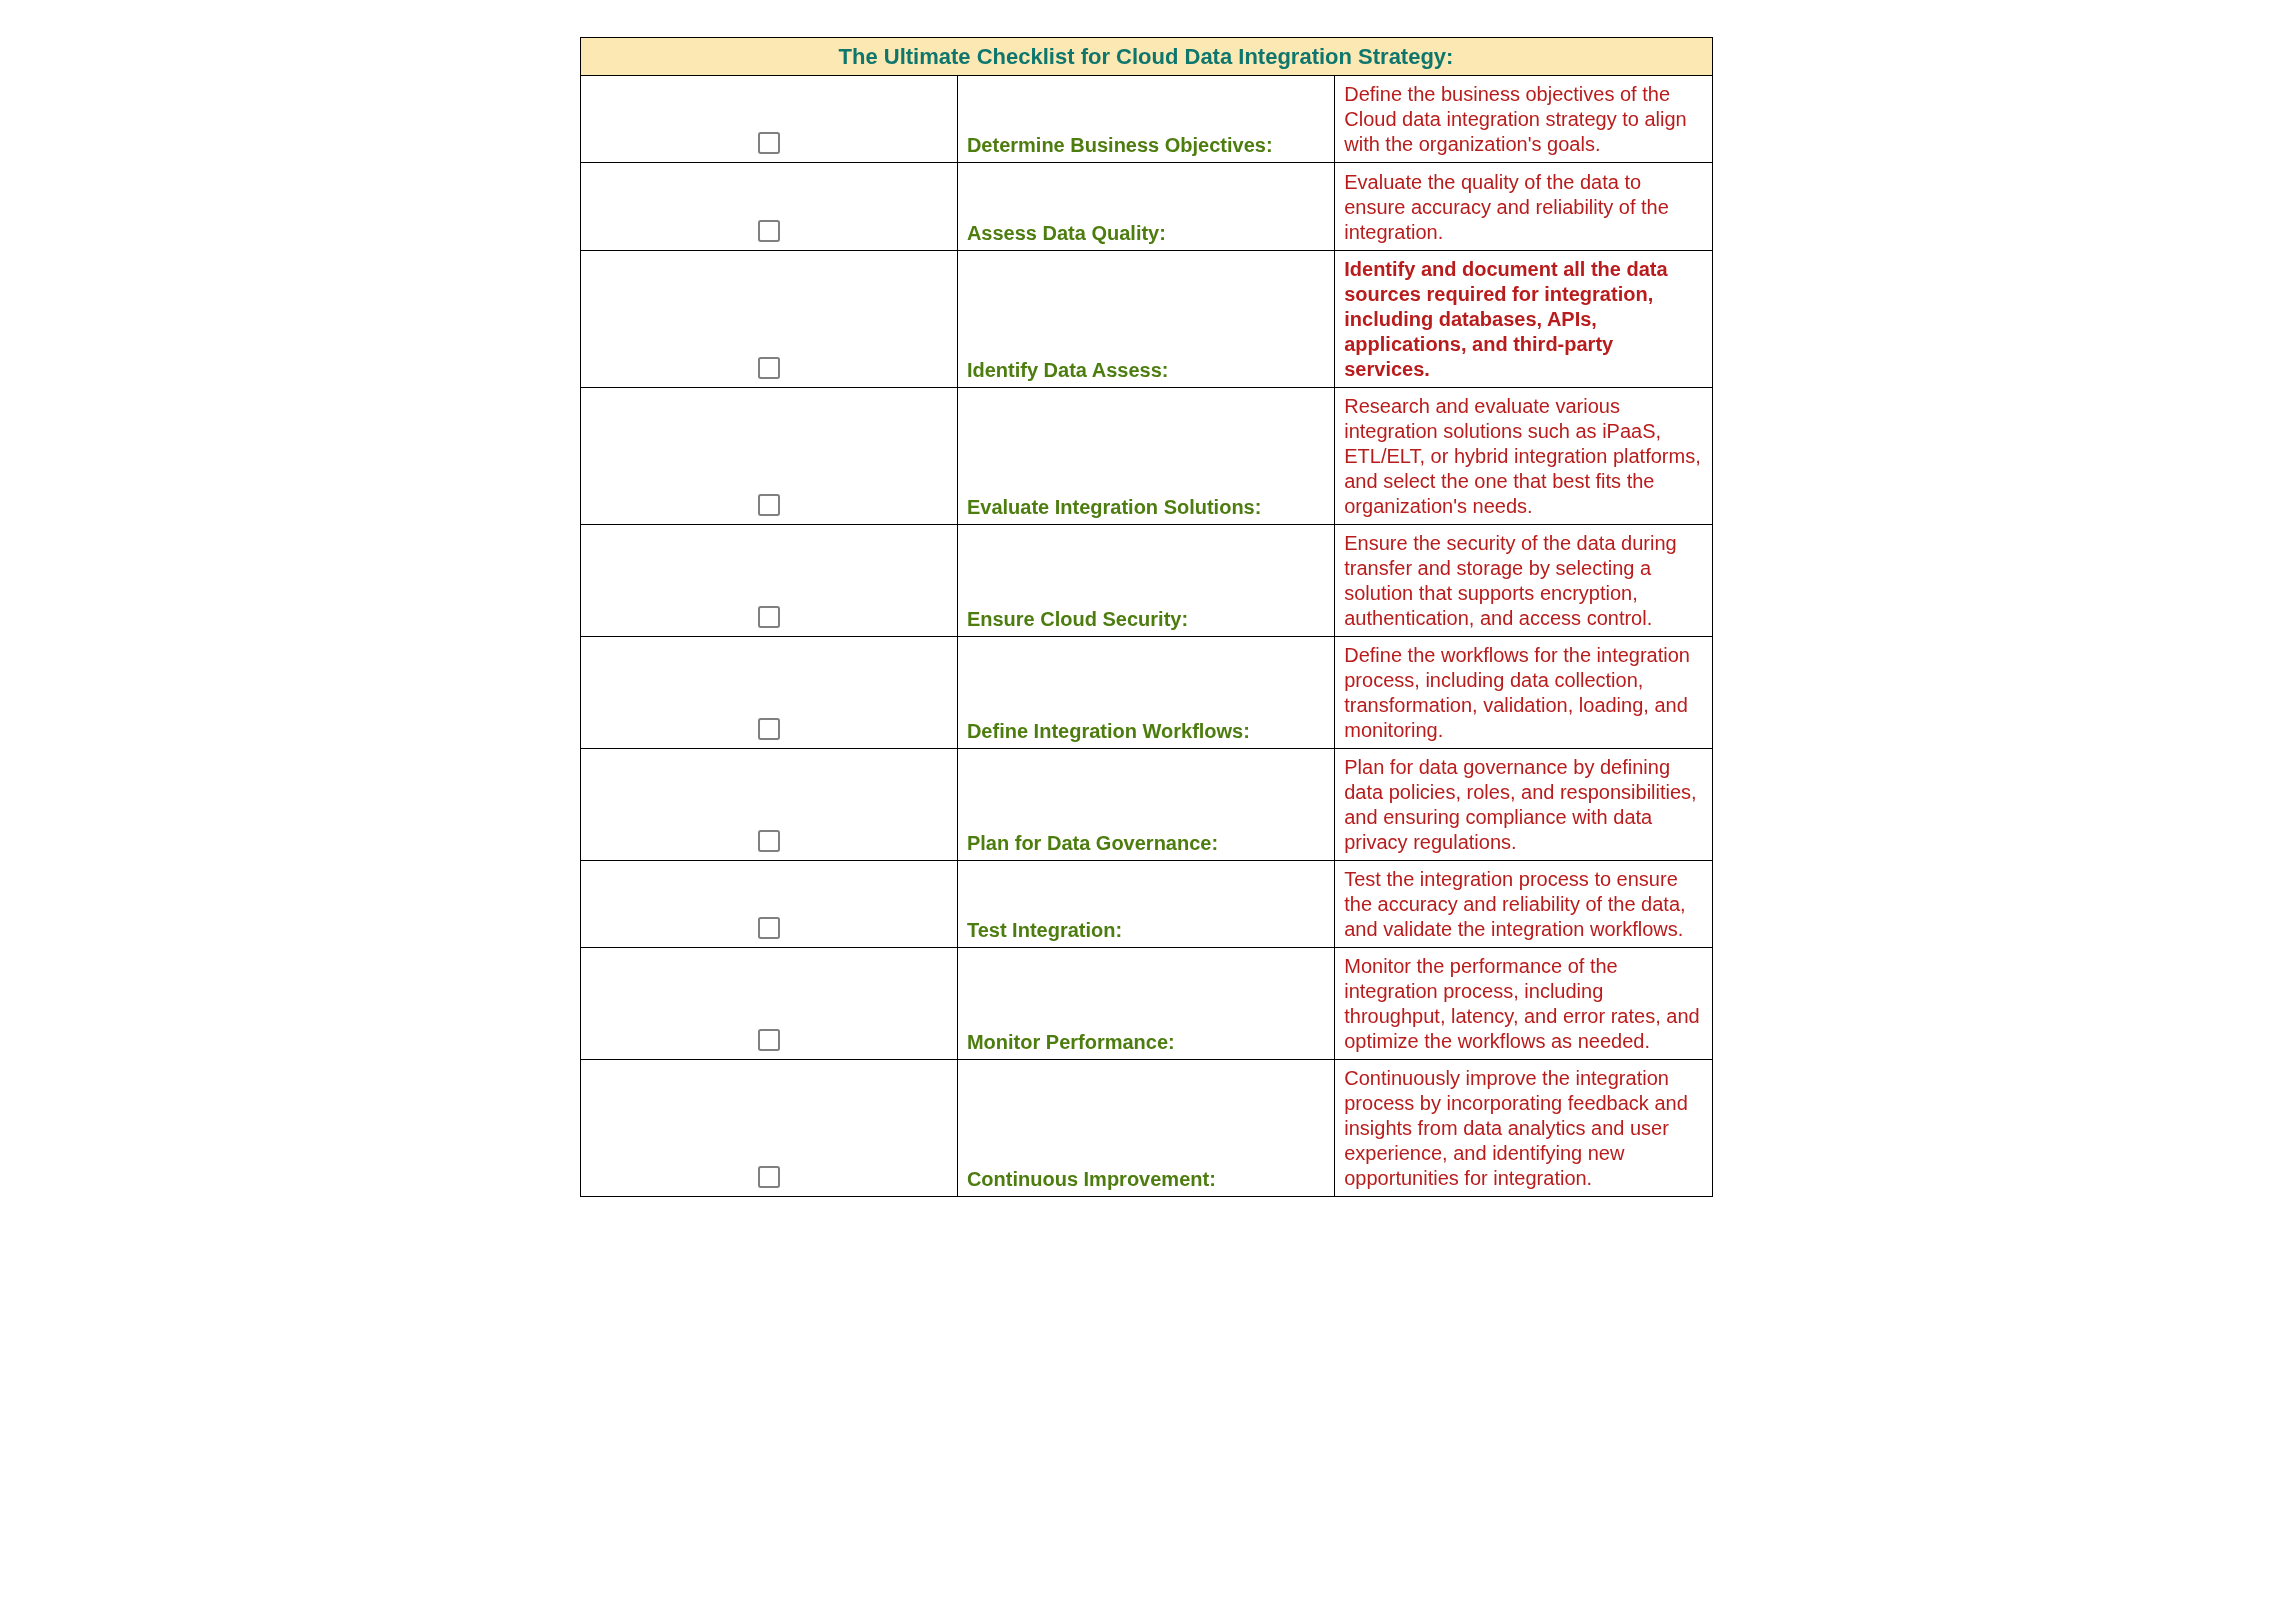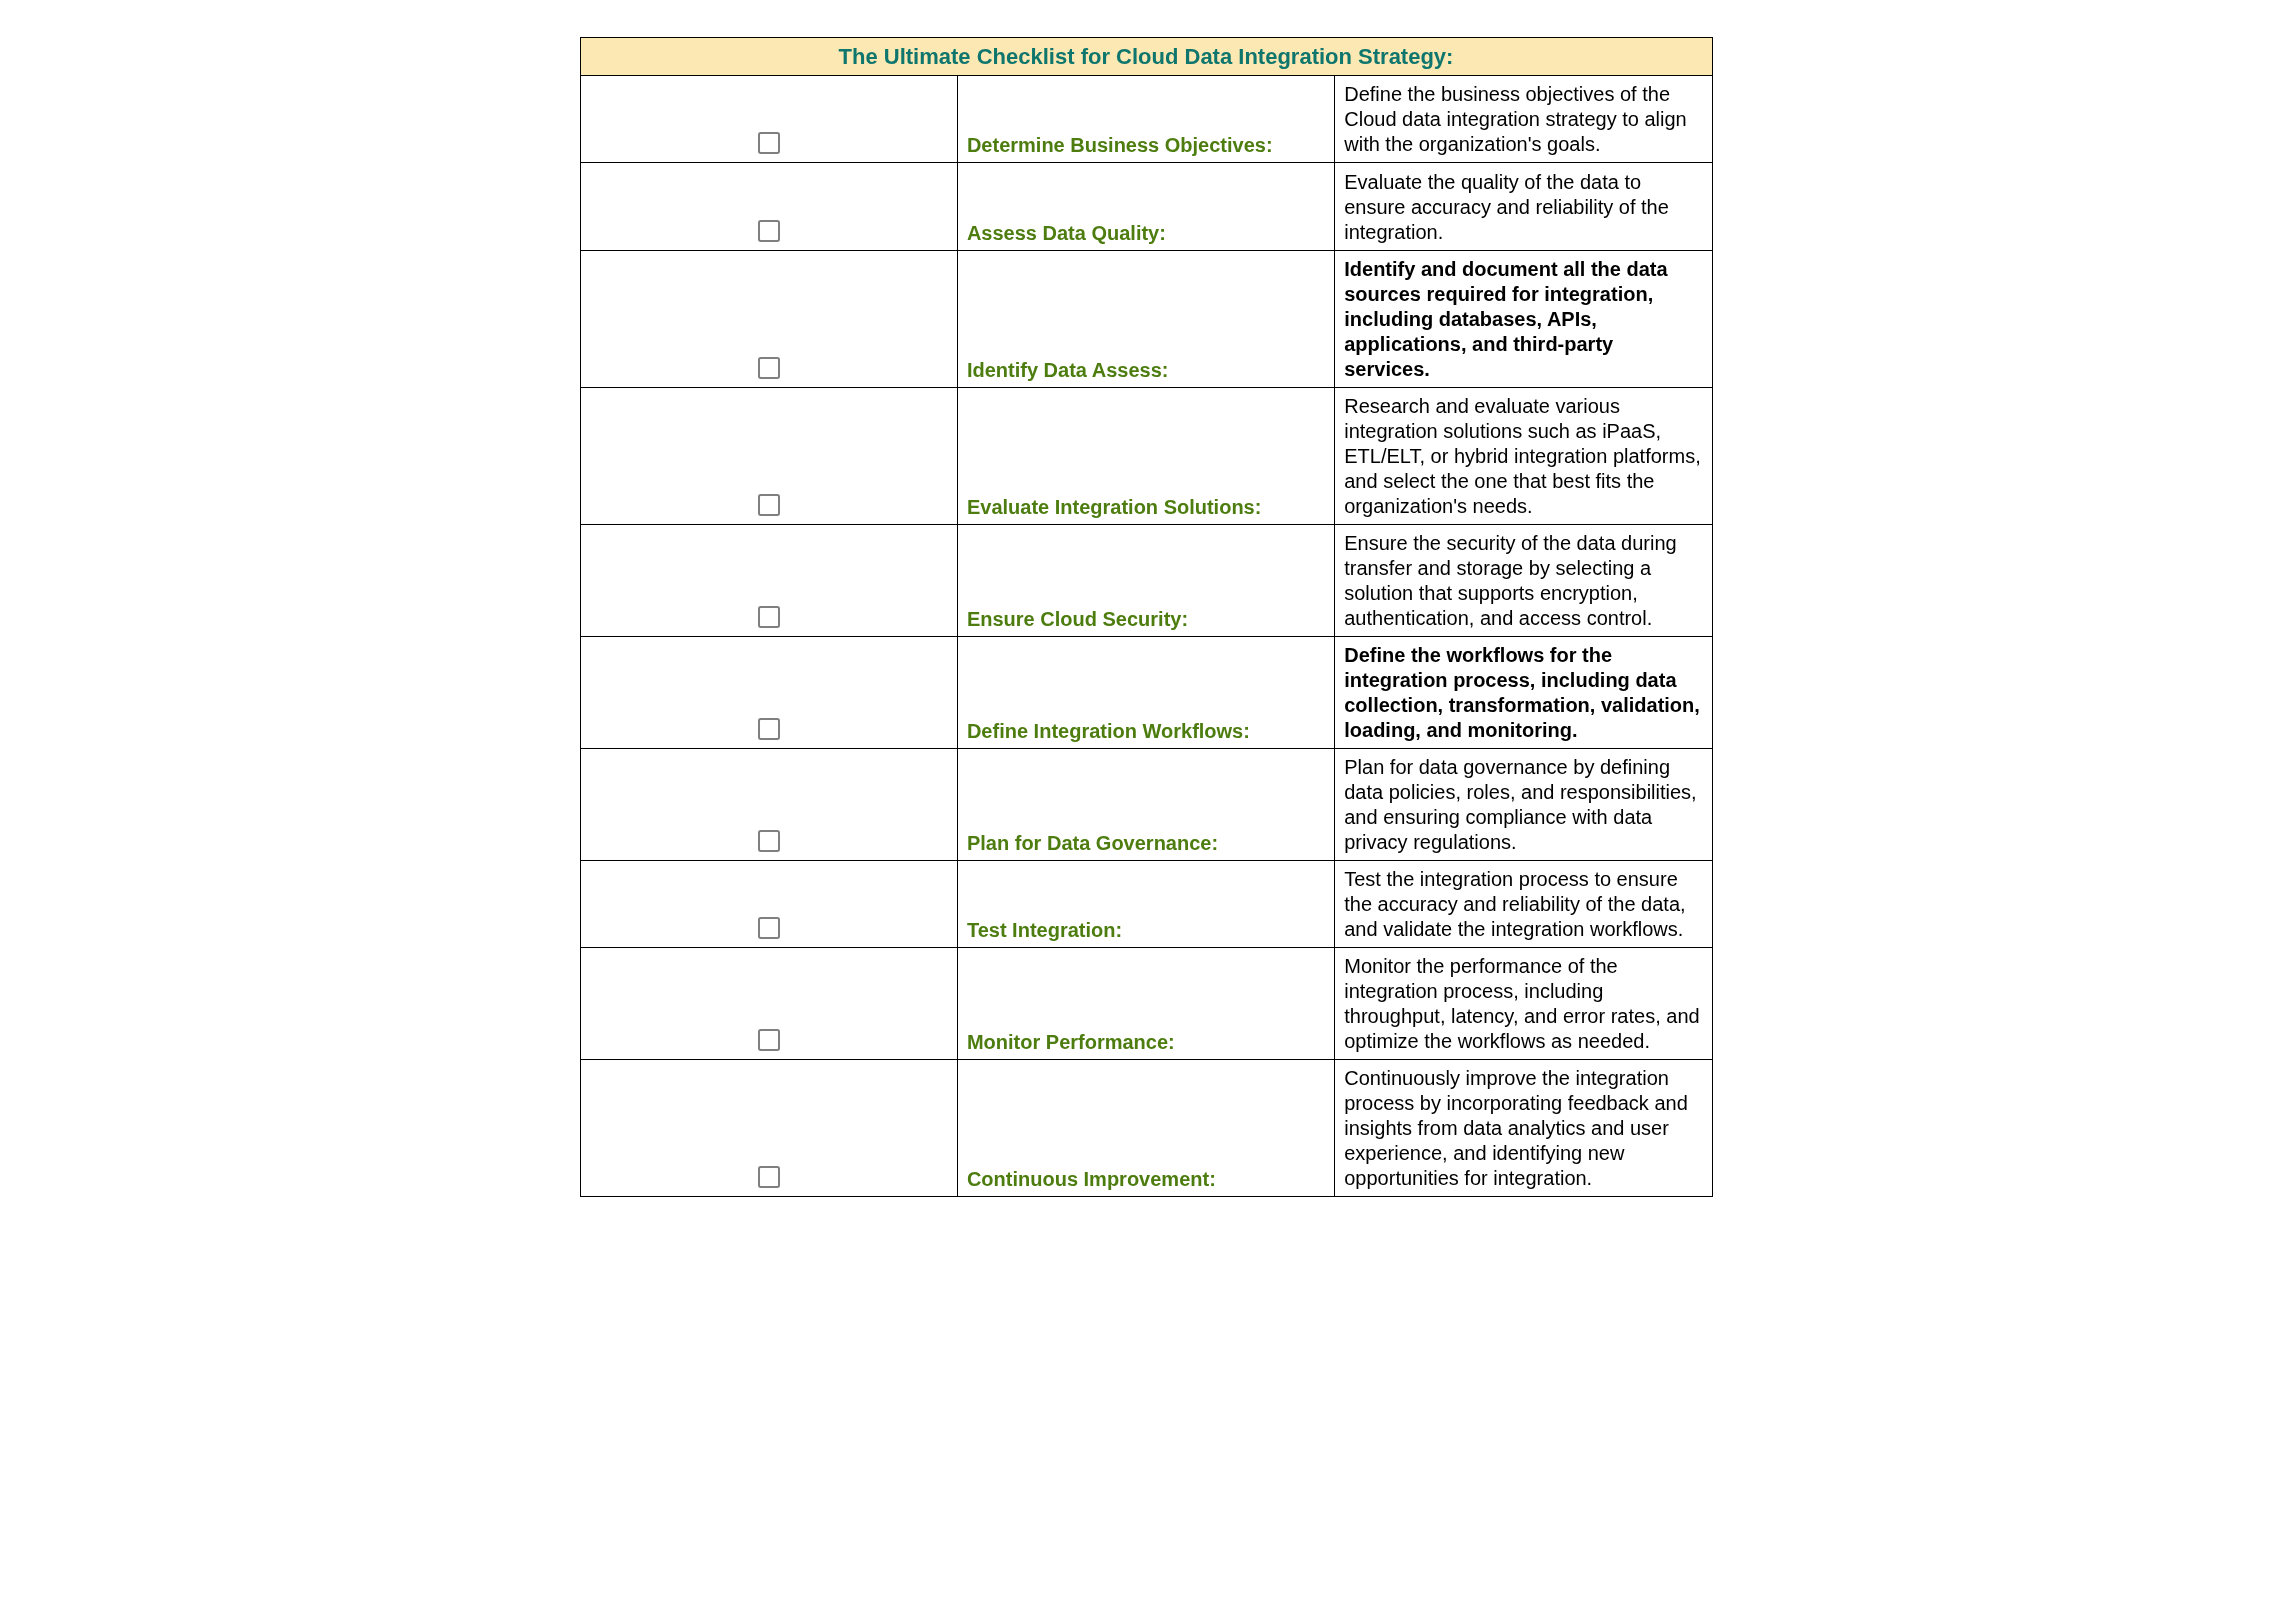--- a/index.html
+++ b/index.html
@@ -48,31 +48,31 @@
     }
     .title-cell {
       width: 365px;
       font-weight: bold;
       font-size: 20px;
       color: #4d7c0f;
       vertical-align: bottom;
     }
     .desc-cell {
       font-size: 20px;
-      color: #000000;
+      color: #b91c1c;
       line-height: 1.25;
       vertical-align: bottom;
     }
     
     .row-0 .checkbox-cell, .row-0 .title-cell, .row-0 .desc-cell { height: 58px; }
     .row-1 .checkbox-cell, .row-1 .title-cell, .row-1 .desc-cell { height: 88px; }
     .row-2 .checkbox-cell, .row-2 .title-cell, .row-2 .desc-cell { height: 84px; font-weight: bold; }
     .row-3 .checkbox-cell, .row-3 .title-cell, .row-3 .desc-cell { height: 84px; }
     .row-4 .checkbox-cell, .row-4 .title-cell, .row-4 .desc-cell { height: 84px; margin-top: 16px; }
-    .row-5 .checkbox-cell, .row-5 .title-cell, .row-5 .desc-cell { height: 58px; font-weight: bold; }
+    .row-5 .checkbox-cell, .row-5 .title-cell, .row-5 .desc-cell { height: 58px; }
     .row-6 .checkbox-cell, .row-6 .title-cell, .row-6 .desc-cell { height: 84px; }
     .row-7 .checkbox-cell, .row-7 .title-cell, .row-7 .desc-cell { height: 58px; margin-top: 20px; }
     .row-8 .checkbox-cell, .row-8 .title-cell, .row-8 .desc-cell { height: 84px; }
     .row-9 .checkbox-cell, .row-9 .title-cell, .row-9 .desc-cell { height: 84px; }
   </style>
 </head>
 <body>
 
 <table class="checklist-table">
   <thead>

